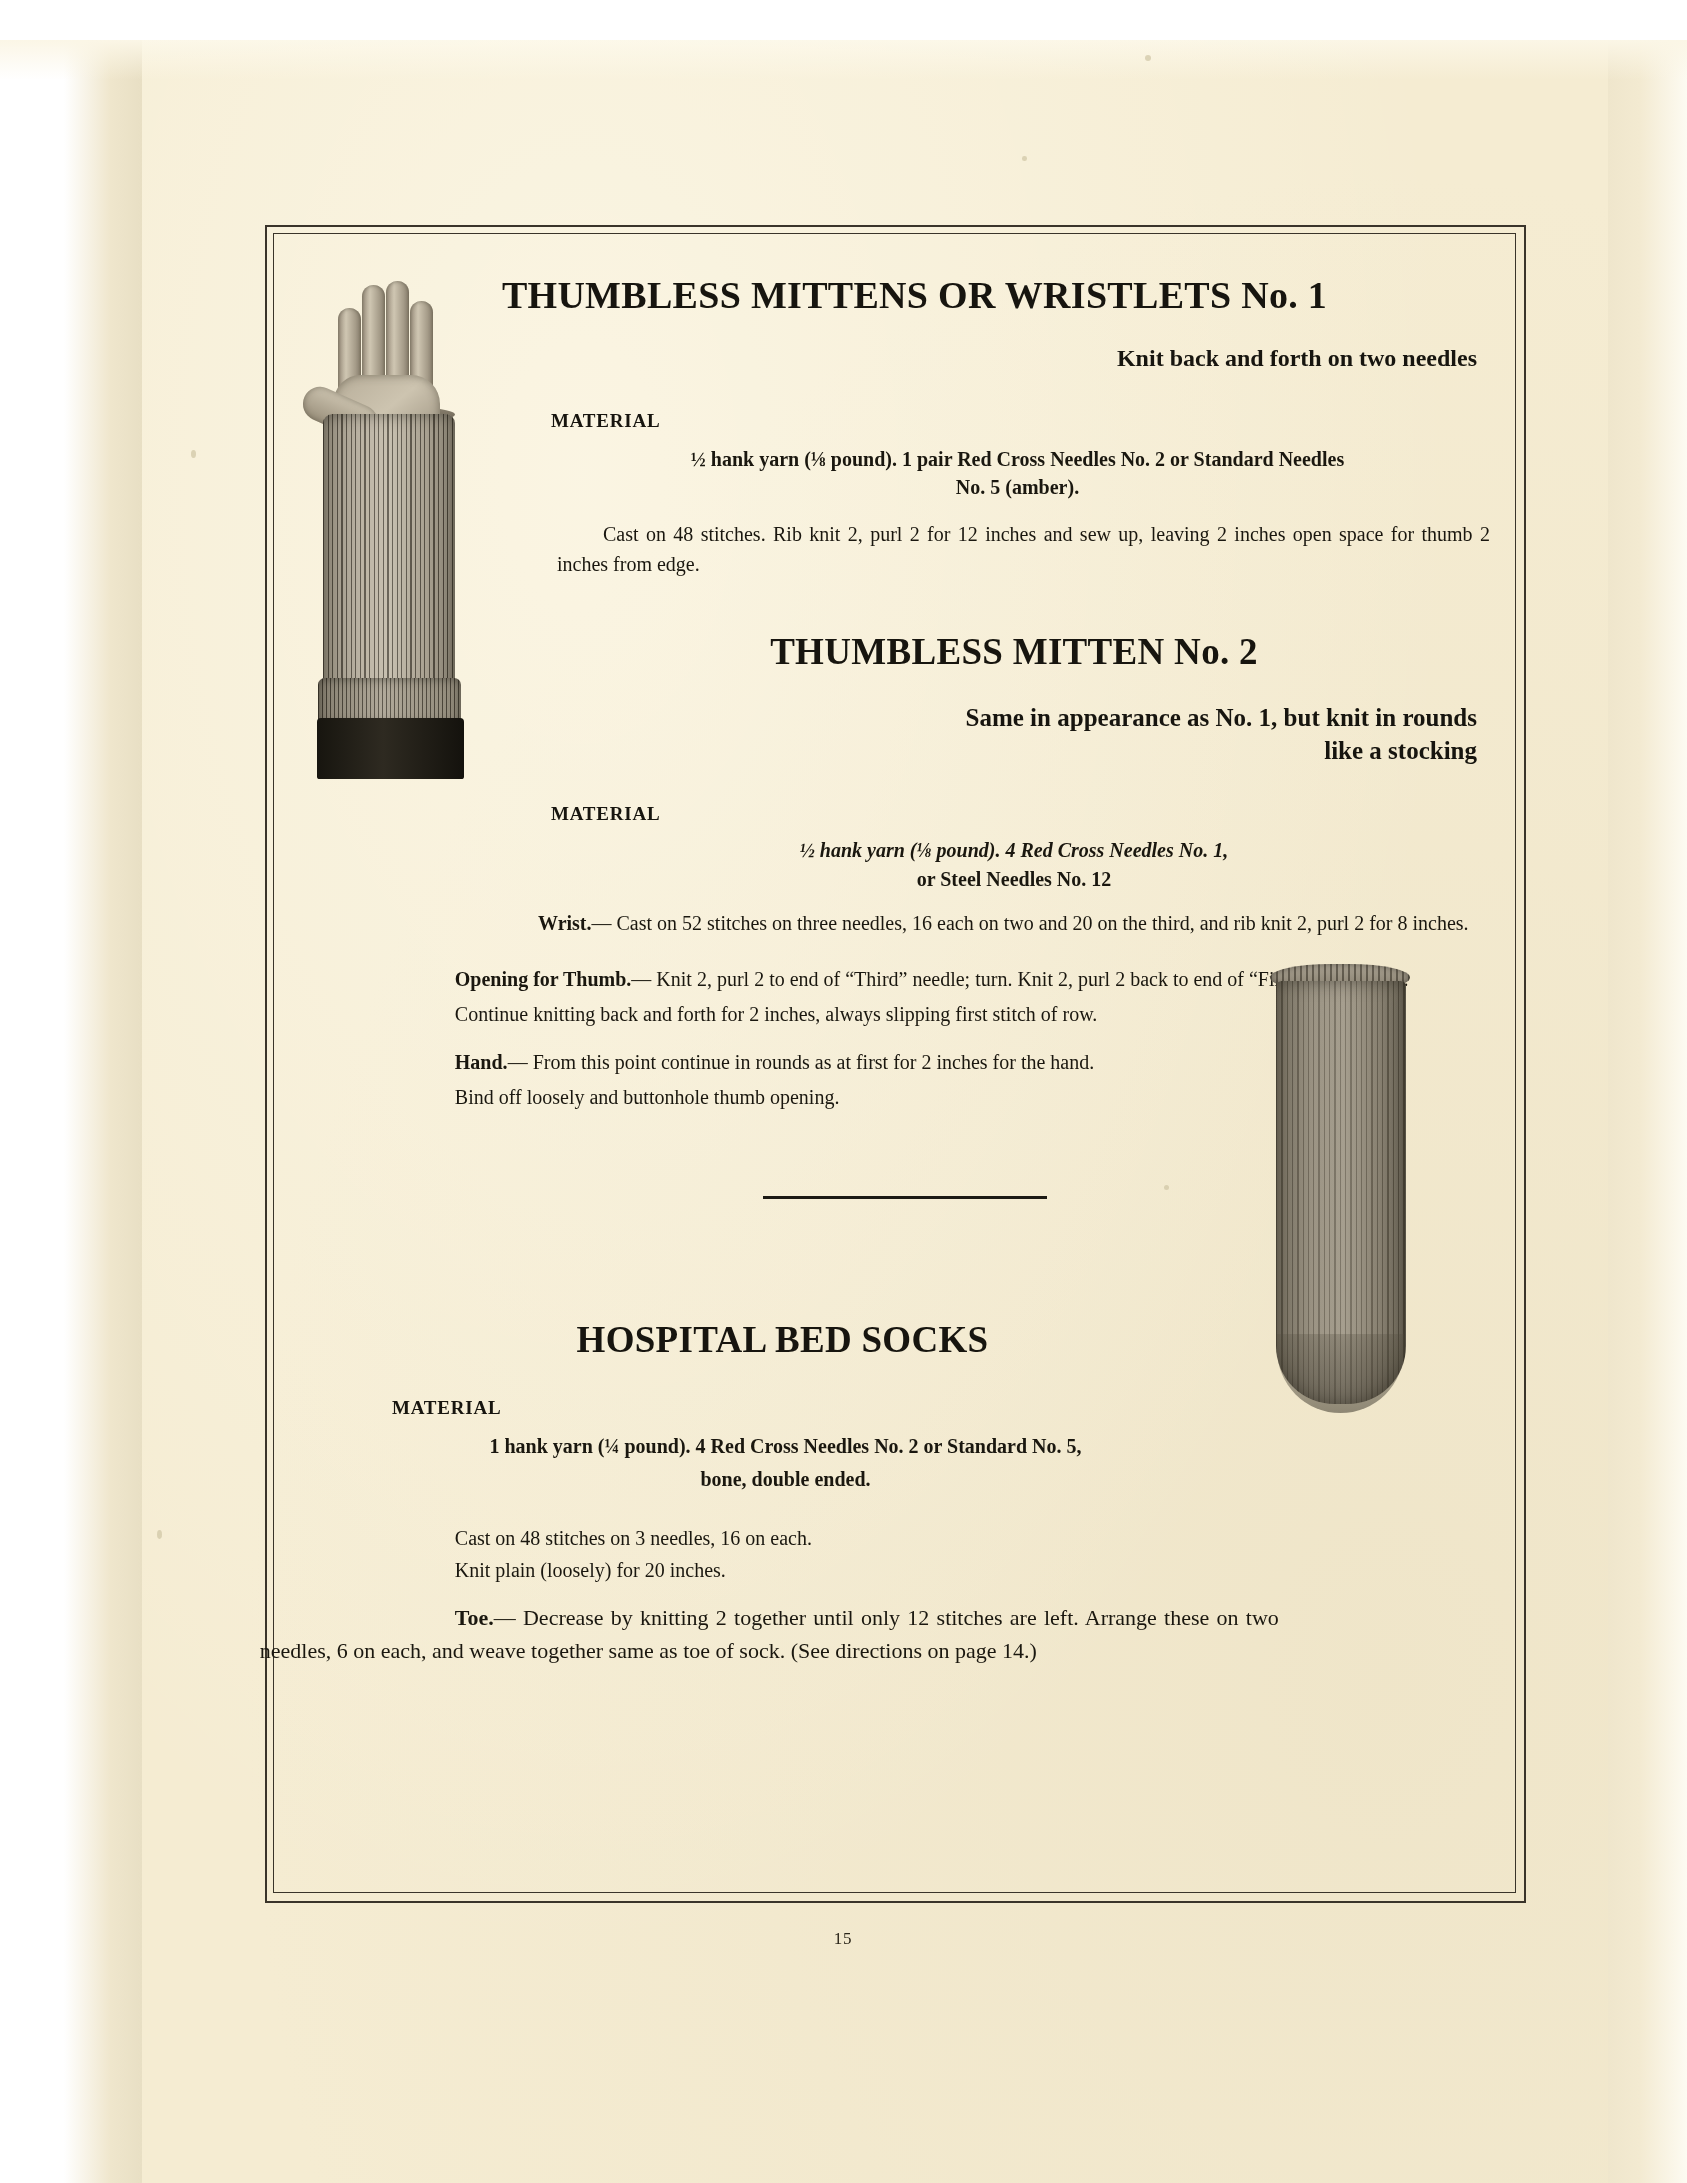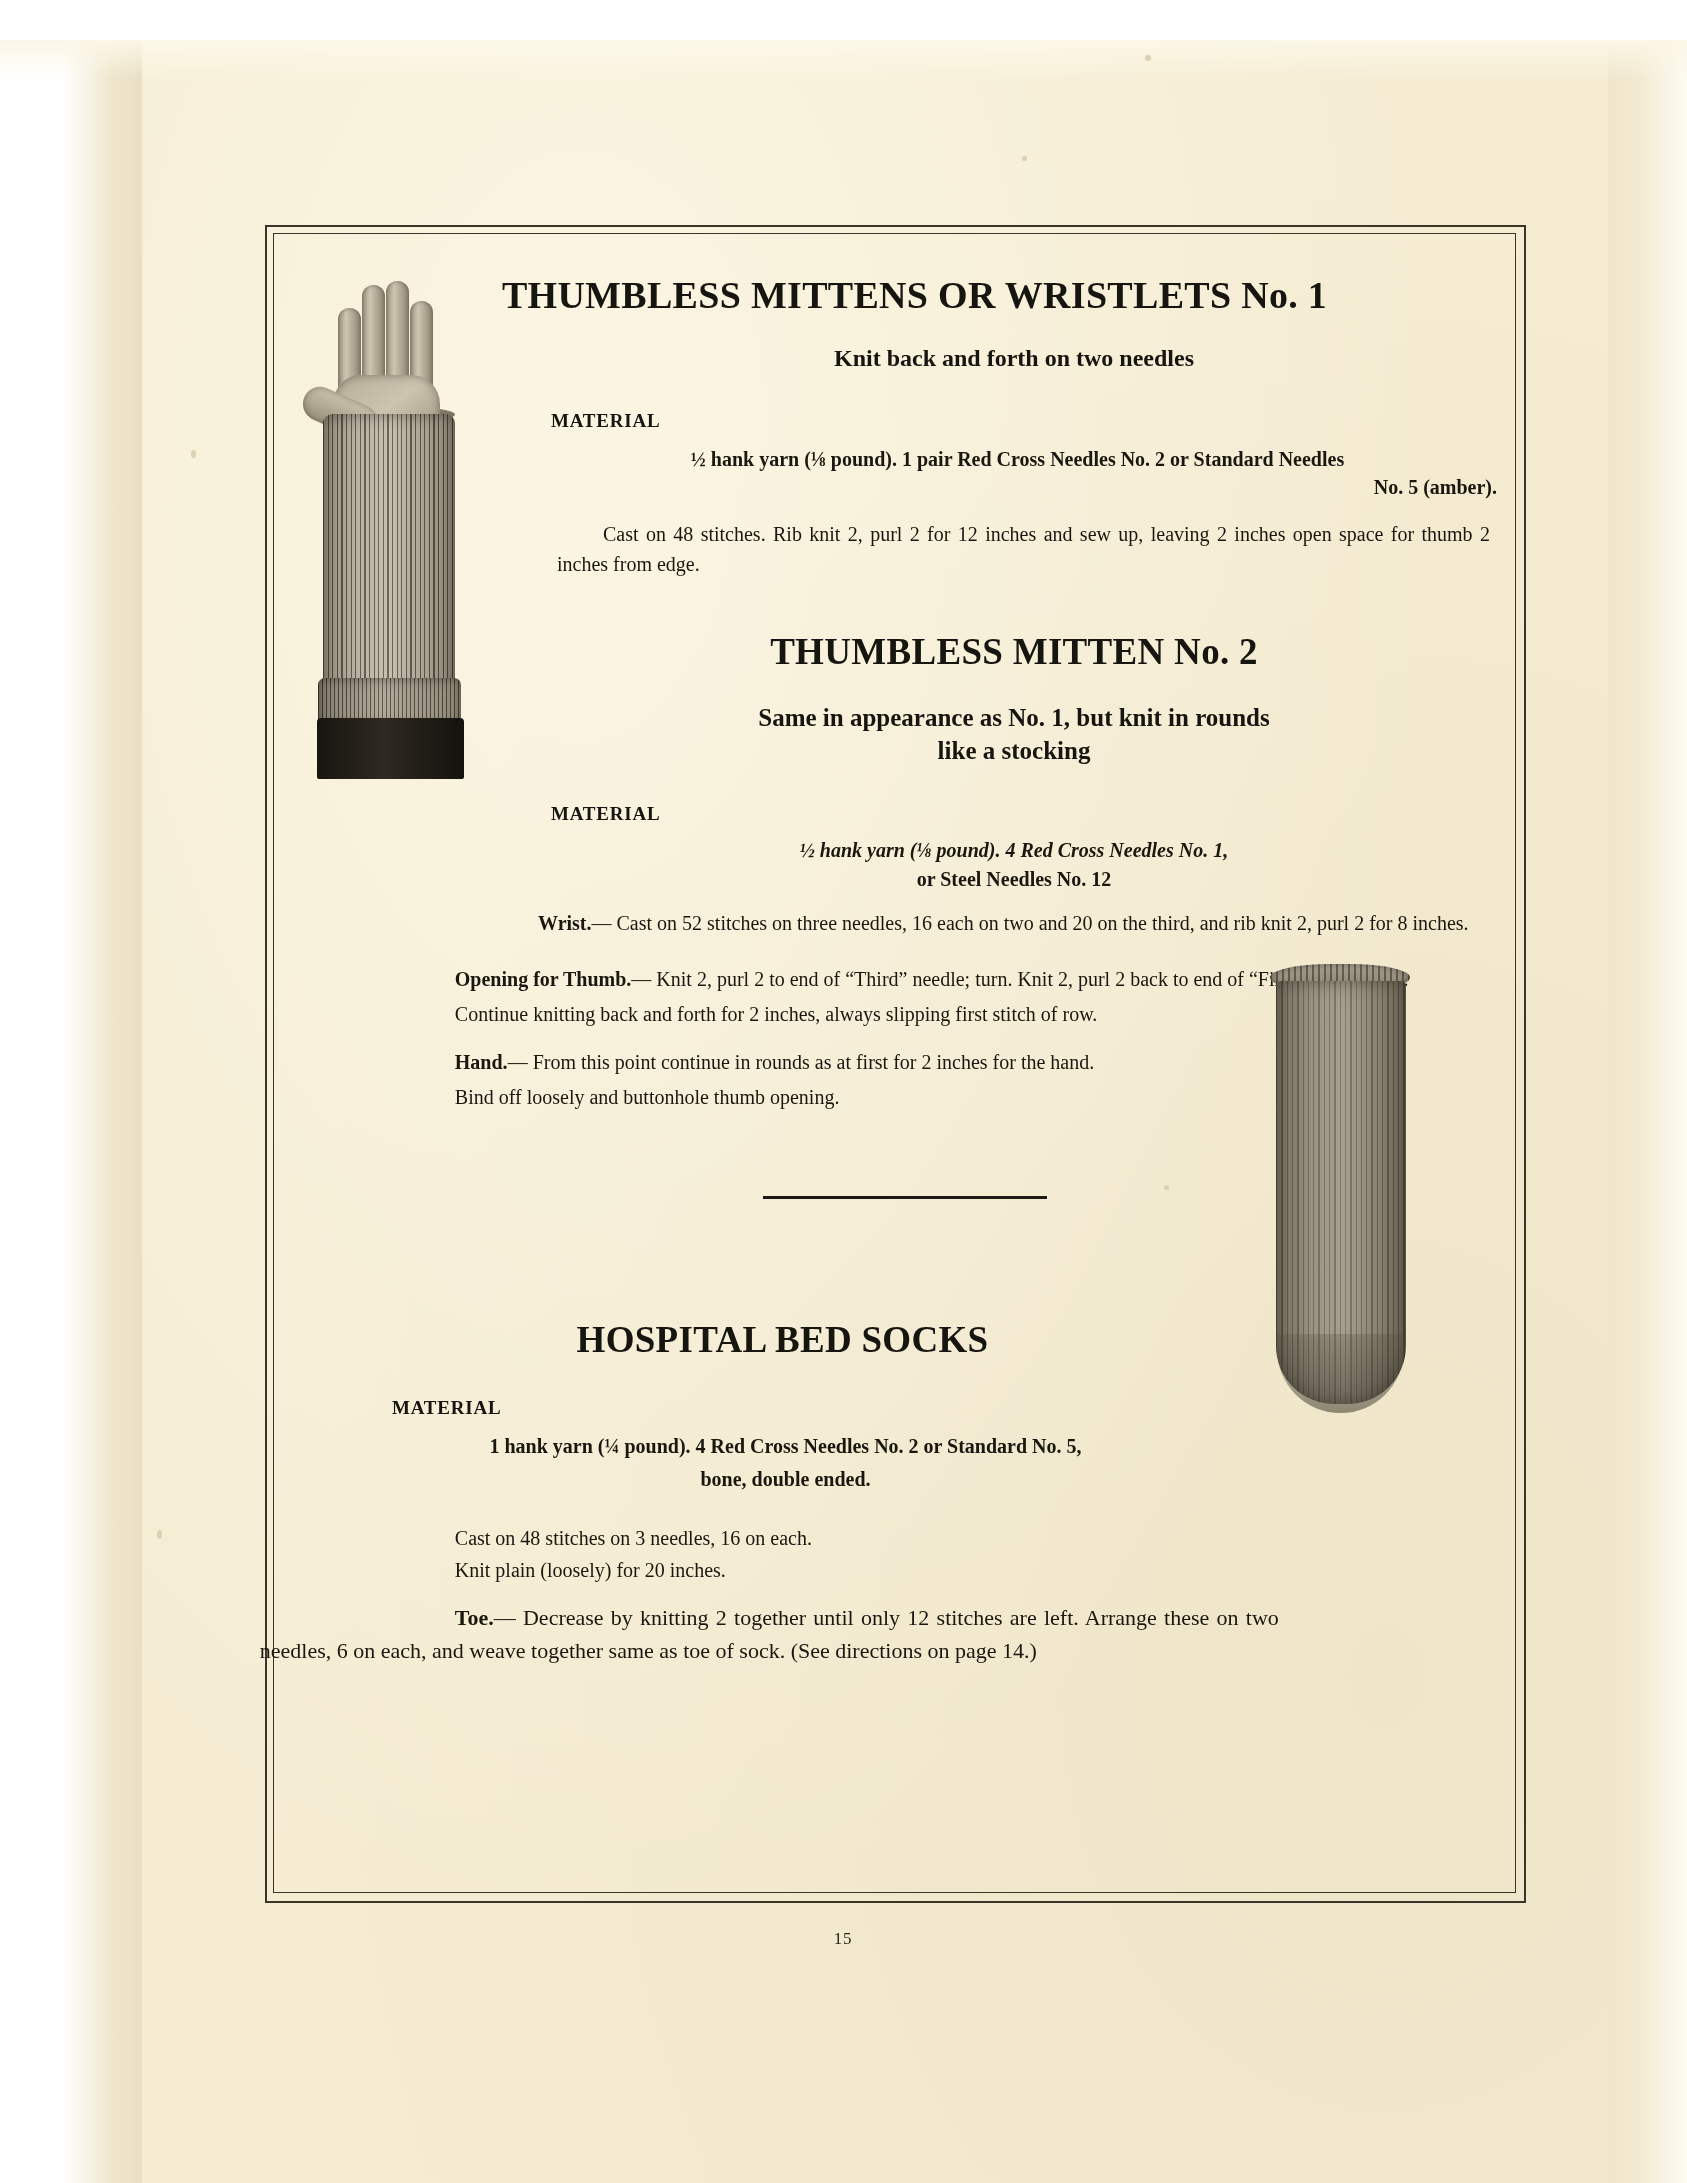--- a/index.html
+++ b/index.html
@@ -64,21 +64,21 @@
   h1.title {
     position: absolute;
     text-align: center;
     margin: 0;
     font-weight: bold;
     color: #17150f;
     letter-spacing: 0.3px;
   }
   .subtitle {
     position: absolute;
-    text-align: center;
+    text-align: right;
     font-weight: bold;
     color: #17150f;
   }
   .material-head {
     position: absolute;
     text-align: left;
     font-weight: bold;
     color: #17150f;
     letter-spacing: 0.8px;
   }
@@ -270,21 +270,21 @@
       <div class="sleeve-dark"></div>
     </div>
 
     <h1 class="title" style="left:79px; top:40px; width:1125px; font-size:38px;">THUMBLESS MITTENS OR WRISTLETS No. 1</h1>
 
     <div class="subtitle" style="left:278px; top:112px; width:926px; font-size:24px;">Knit back and forth on two needles</div>
 
     <div class="material-head" style="left:278px; top:177px; width:926px; font-size:19px;">MATERIAL</div>
 
     <div class="material-body" style="left:265px; top:212px; width:959px; font-size:20px;">½ hank yarn (⅛ pound).  1 pair Red Cross Needles No. 2 or Standard Needles</div>
-    <div class="material-body" style="left:265px; top:240px; width:959px; font-size:20px;text-align:right;">No. 5 (amber).</div>
+    <div class="material-body" style="left:265px; top:240px; width:959px; font-size:20px;">No. 5 (amber).</div>
 
     <div class="para" style="left:284px; top:286px; width:933px; font-size:20px; text-indent:46px;">Cast on 48 stitches.  Rib knit 2, purl 2 for 12 inches and sew up, leaving 2 inches open space for thumb 2 inches from edge.</div>
 
     <h1 class="title" style="left:278px; top:397px; width:926px; font-size:37px;">THUMBLESS MITTEN No. 2</h1>
 
     <div class="subtitle" style="left:278px; top:471px; width:926px; font-size:25px;">Same in appearance as No. 1, but knit in rounds</div>
     <div class="subtitle" style="left:278px; top:504px; width:926px; font-size:25px;">like a stocking</div>
 
     <div class="material-head" style="left:278px; top:570px; width:926px; font-size:19px;">MATERIAL</div>
 

